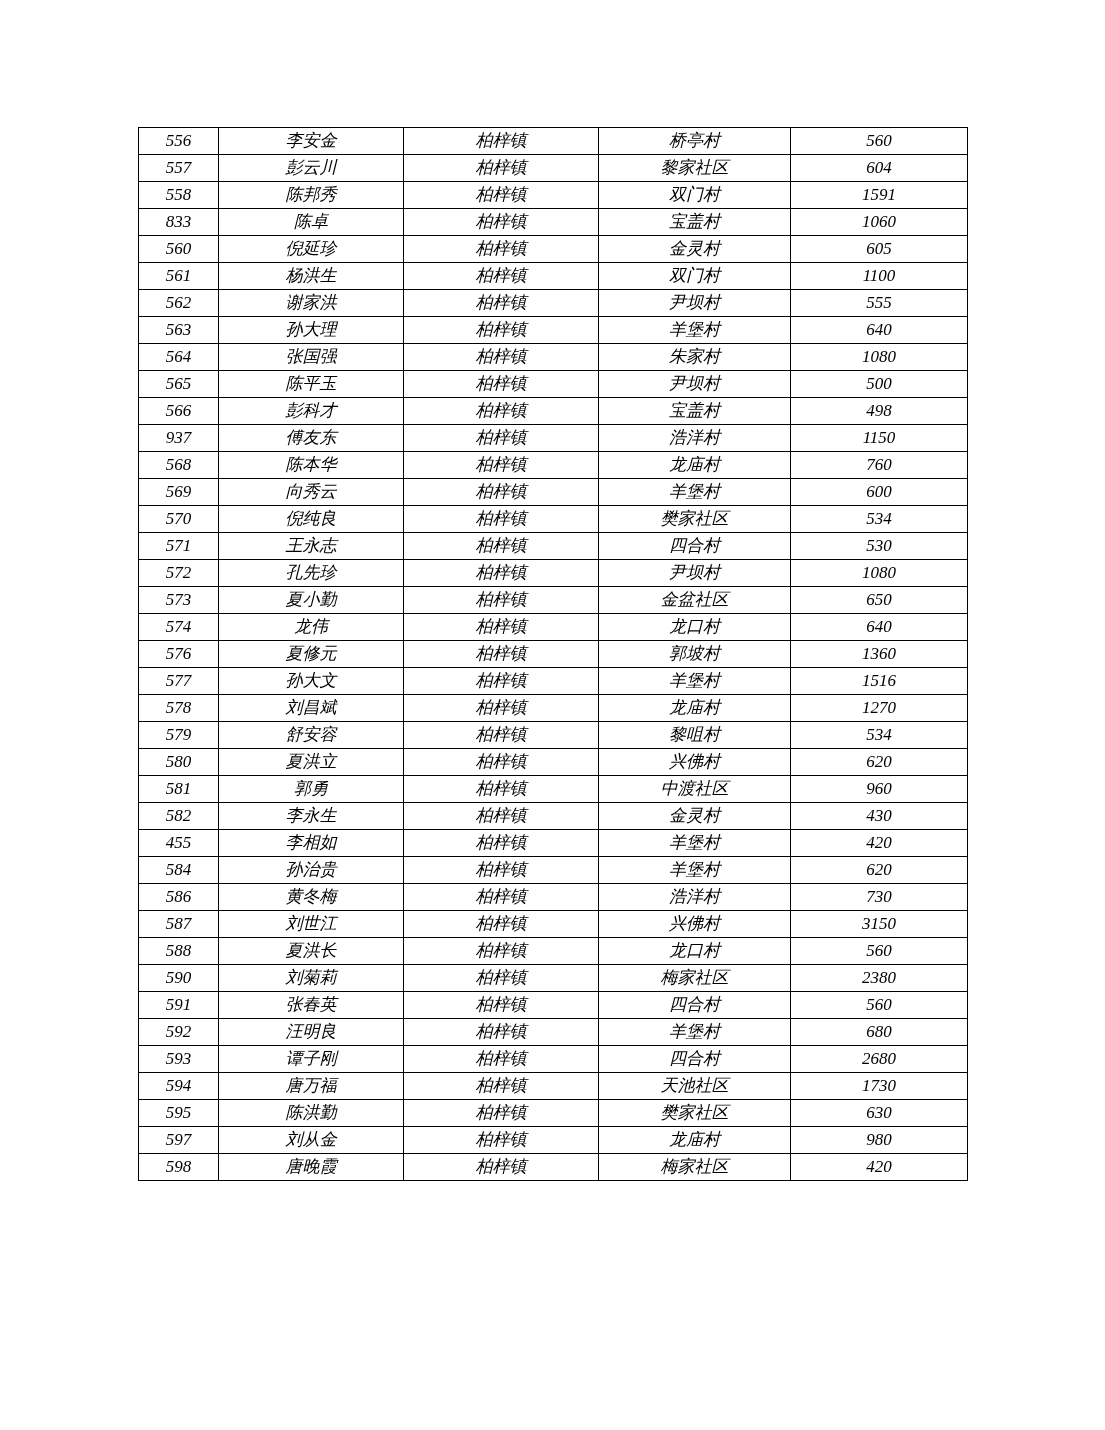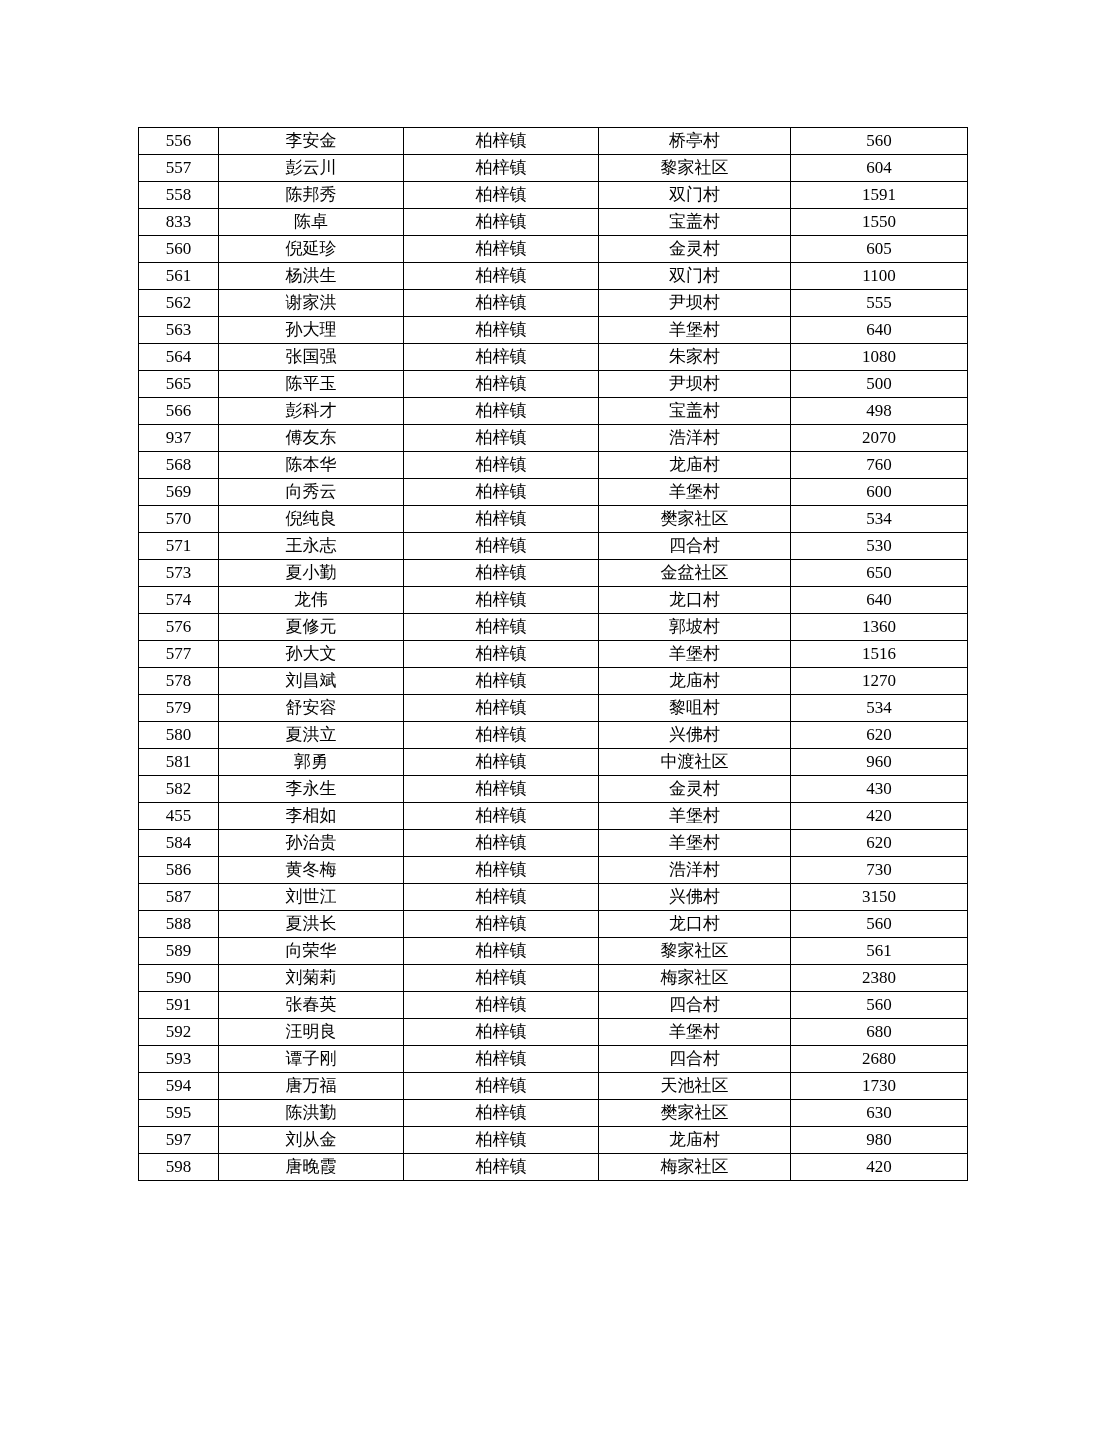--- a/index.html
+++ b/index.html
@@ -11,20 +11,21 @@
     width: 1105px;
     height: 1430px;
     position: relative;
     font-family: "Liberation Serif", "DejaVu Serif", serif;
     color: #000000;
   }
   .page {
     position: absolute;
     inset: 0;
     background: #ffffff;
+    font-style: italic;
   }
   table.roster {
     position: absolute;
     left: 138px;
     top: 127px;
     width: 829px;
     border-collapse: collapse;
     table-layout: fixed;
   }
   table.roster td {
@@ -76,21 +77,21 @@
           <td>陈邦秀</td>
           <td>柏梓镇</td>
           <td>双门村</td>
           <td>1591</td>
         </tr>
         <tr>
           <td>833</td>
           <td>陈卓</td>
           <td>柏梓镇</td>
           <td>宝盖村</td>
-          <td>1550</td>
+          <td>1060</td>
         </tr>
         <tr>
           <td>560</td>
           <td>倪延珍</td>
           <td>柏梓镇</td>
           <td>金灵村</td>
           <td>605</td>
         </tr>
         <tr>
           <td>561</td>
@@ -132,21 +133,21 @@
           <td>彭科才</td>
           <td>柏梓镇</td>
           <td>宝盖村</td>
           <td>498</td>
         </tr>
         <tr>
           <td>937</td>
           <td>傅友东</td>
           <td>柏梓镇</td>
           <td>浩洋村</td>
-          <td>2070</td>
+          <td>1150</td>
         </tr>
         <tr>
           <td>568</td>
           <td>陈本华</td>
           <td>柏梓镇</td>
           <td>龙庙村</td>
           <td>760</td>
         </tr>
         <tr>
           <td>569</td>
@@ -163,20 +164,27 @@
           <td>534</td>
         </tr>
         <tr>
           <td>571</td>
           <td>王永志</td>
           <td>柏梓镇</td>
           <td>四合村</td>
           <td>530</td>
         </tr>
         <tr>
+          <td>572</td>
+          <td>孔先珍</td>
+          <td>柏梓镇</td>
+          <td>尹坝村</td>
+          <td>1080</td>
+        </tr>
+        <tr>
           <td>573</td>
           <td>夏小勤</td>
           <td>柏梓镇</td>
           <td>金盆社区</td>
           <td>650</td>
         </tr>
         <tr>
           <td>574</td>
           <td>龙伟</td>
           <td>柏梓镇</td>
@@ -259,27 +267,20 @@
           <td>柏梓镇</td>
           <td>兴佛村</td>
           <td>3150</td>
         </tr>
         <tr>
           <td>588</td>
           <td>夏洪长</td>
           <td>柏梓镇</td>
           <td>龙口村</td>
           <td>560</td>
-        </tr>
-        <tr>
-          <td>589</td>
-          <td>向荣华</td>
-          <td>柏梓镇</td>
-          <td>黎家社区</td>
-          <td>561</td>
         </tr>
         <tr>
           <td>590</td>
           <td>刘菊莉</td>
           <td>柏梓镇</td>
           <td>梅家社区</td>
           <td>2380</td>
         </tr>
         <tr>
           <td>591</td>

